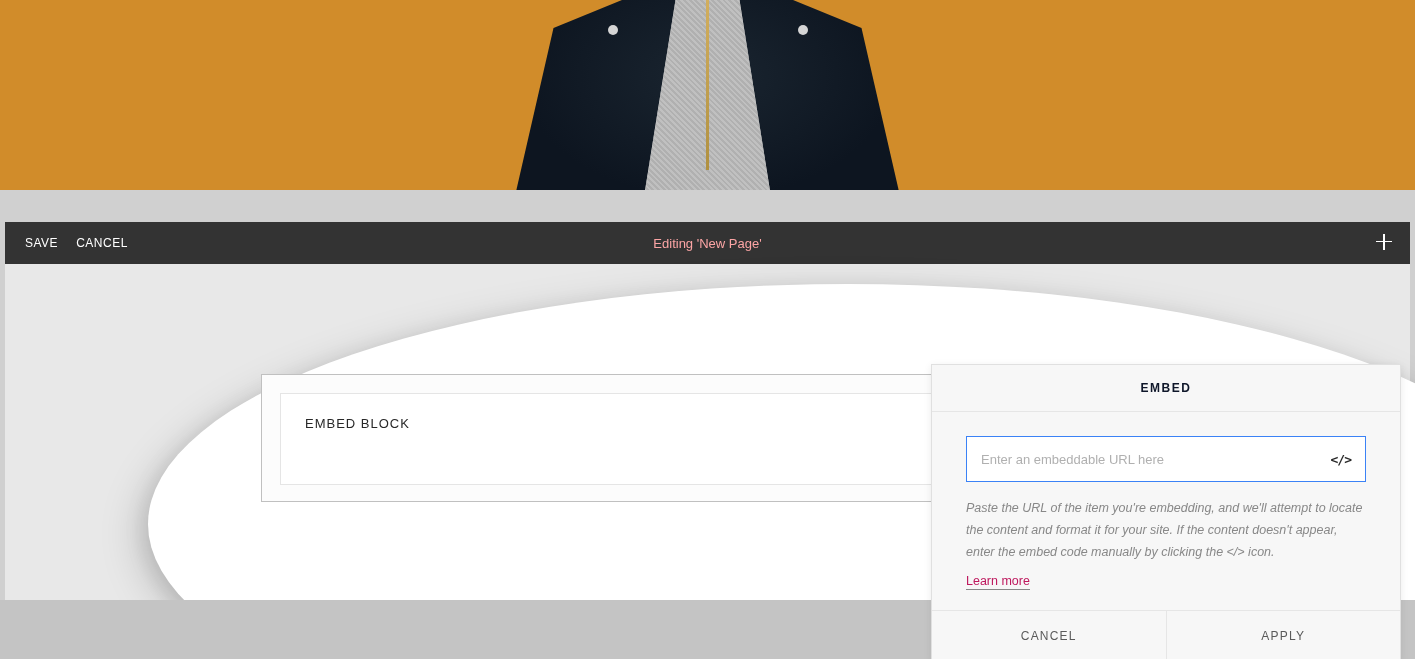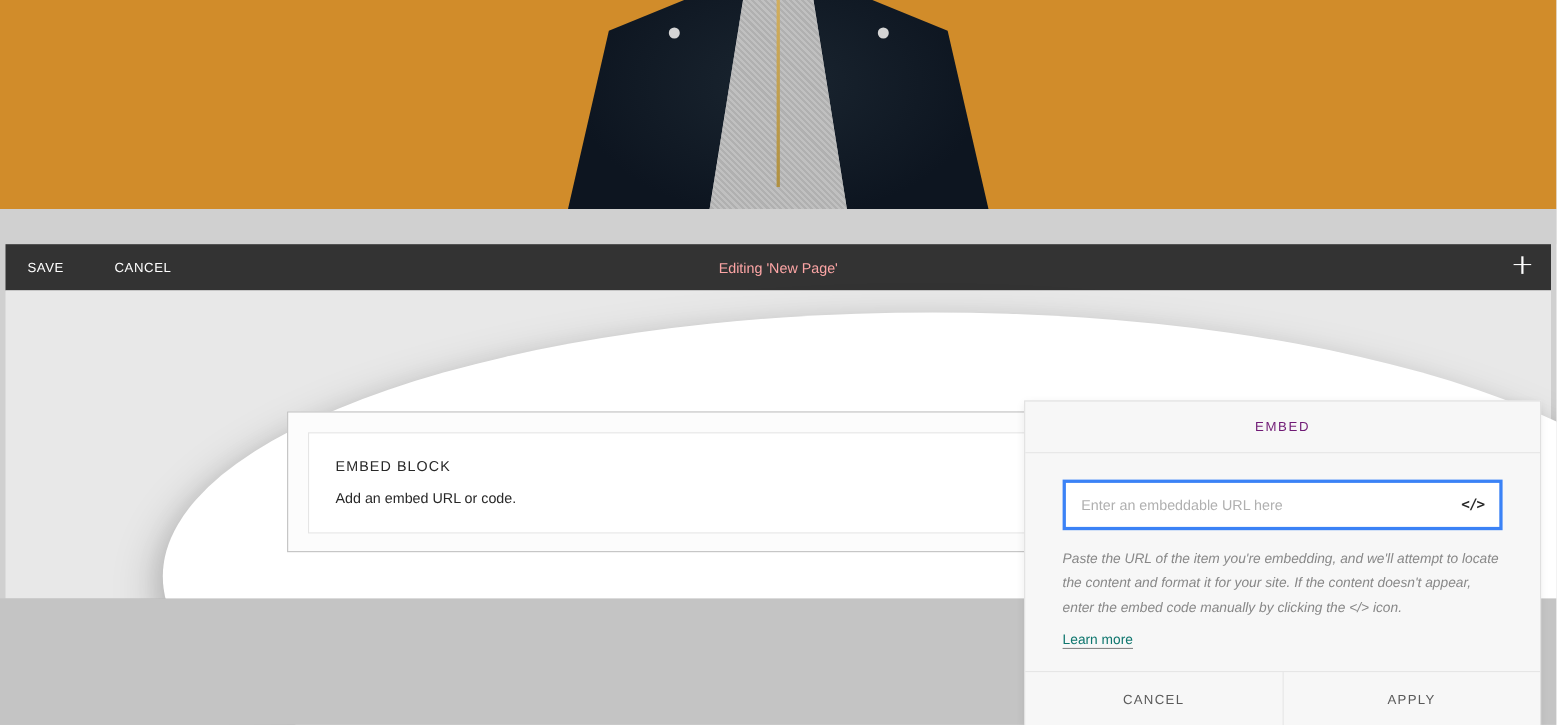--- a/index.html
+++ b/index.html
@@ -80,21 +80,21 @@
       margin: 0 5px;
       height: 42px;
       background: #333333;
       display: flex;
       align-items: center;
       padding: 0 20px;
       position: relative;
     }
     .toolbar-left {
       display: flex;
-      gap: 46px;
+      gap: 18px;
     }
     .toolbar-btn {
       color: #ffffff;
       font-size: 12px;
       font-weight: 500;
       letter-spacing: 0.5px;
       cursor: pointer;
     }
     .toolbar-center {
       position: absolute;
@@ -131,21 +131,21 @@
       width: 1.5px;
       height: 16px;
       left: 7px;
       top: 0;
     }
     
     
     .content-area {
       width: calc(100% - 10px);
       margin: 0 5px;
-      height: 280px;
+      height: 336px;
       background: #e8e8e8;
       position: relative;
       overflow: visible;
     }
     
     
     .spotlight {
       position: absolute;
       width: 1400px;
       height: 480px;
@@ -206,33 +206,33 @@
       width: 470px;
       background: #f7f7f7;
       border: 1px solid #e0e0e0;
       box-shadow: 0 2px 8px rgba(0,0,0,0.08);
       z-index: 100;
     }
     .embed-panel-header {
       padding: 16px;
       text-align: center;
       font-size: 12px;
-      font-weight: 400;
+      font-weight: 700;
       letter-spacing: 1.5px;
-      color: #701a75;
+      color: #0f172a;
       border-bottom: 1px solid #e6e6e6;
     }
     .embed-panel-body {
       padding: 24px 34px 20px 34px;
     }
     .embed-input-wrap {
       display: flex;
       align-items: center;
       background: #ffffff;
-      border: 3px solid #3b82f6;
+      border: 1px solid #3b82f6;
       padding: 0 14px;
       height: 46px;
       margin-bottom: 16px;
     }
     .embed-input {
       flex: 1;
       border: none;
       outline: none;
       font-size: 13px;
       color: #333;
@@ -252,21 +252,21 @@
     .embed-help-text {
       font-size: 12.5px;
       line-height: 1.75;
       color: #888888;
       font-style: italic;
     }
     .learn-more {
       display: inline-block;
       margin-top: 10px;
       font-size: 12.5px;
-      color: #0f766e;
+      color: #be185d;
       border-bottom: 1px solid #888;
       cursor: pointer;
       padding-bottom: 1px;
     }
     .embed-panel-footer {
       display: flex;
       border-top: 1px solid #e6e6e6;
     }
     .panel-footer-btn {
       flex: 1;
@@ -307,21 +307,20 @@
   <div class="toolbar-right">
     <span class="plus-icon"></span>
   </div>
 </div>
 
 <div class="content-area">
   <div class="spotlight"></div>
   <div class="embed-block-container">
     <div class="embed-block-inner">
       <div class="embed-block-title">EMBED BLOCK</div>
-      <div class="embed-block-desc">Add an embed URL or code.</div>
     </div>
   </div>
 </div>
 
 <div class="bottom-area"></div>
 
 <div class="embed-panel">
   <div class="embed-panel-header">EMBED</div>
   <div class="embed-panel-body">
     <div class="embed-input-wrap">

